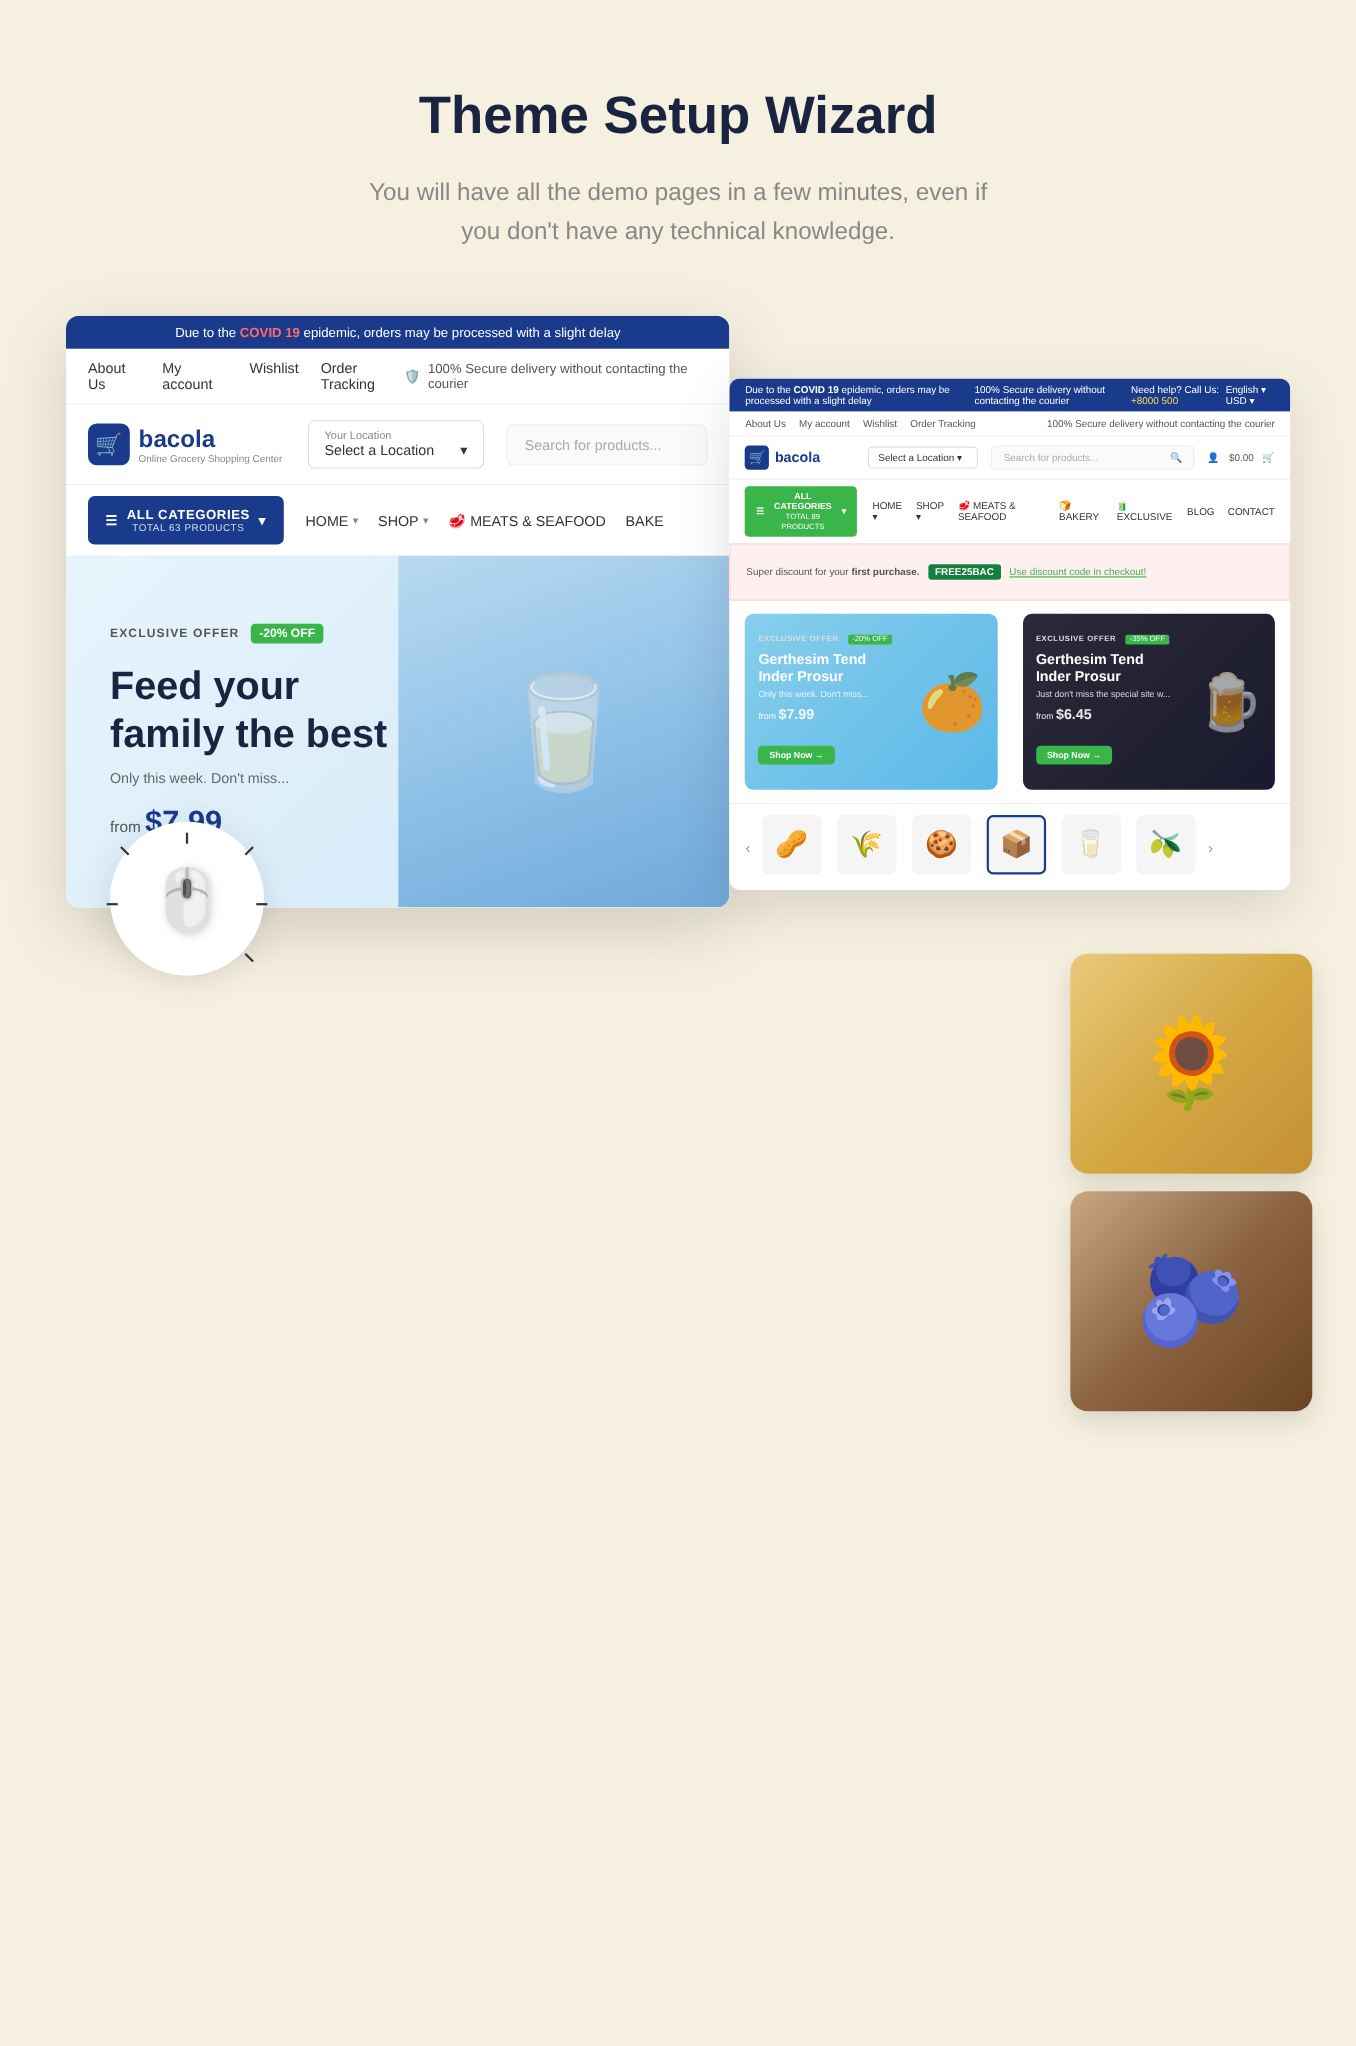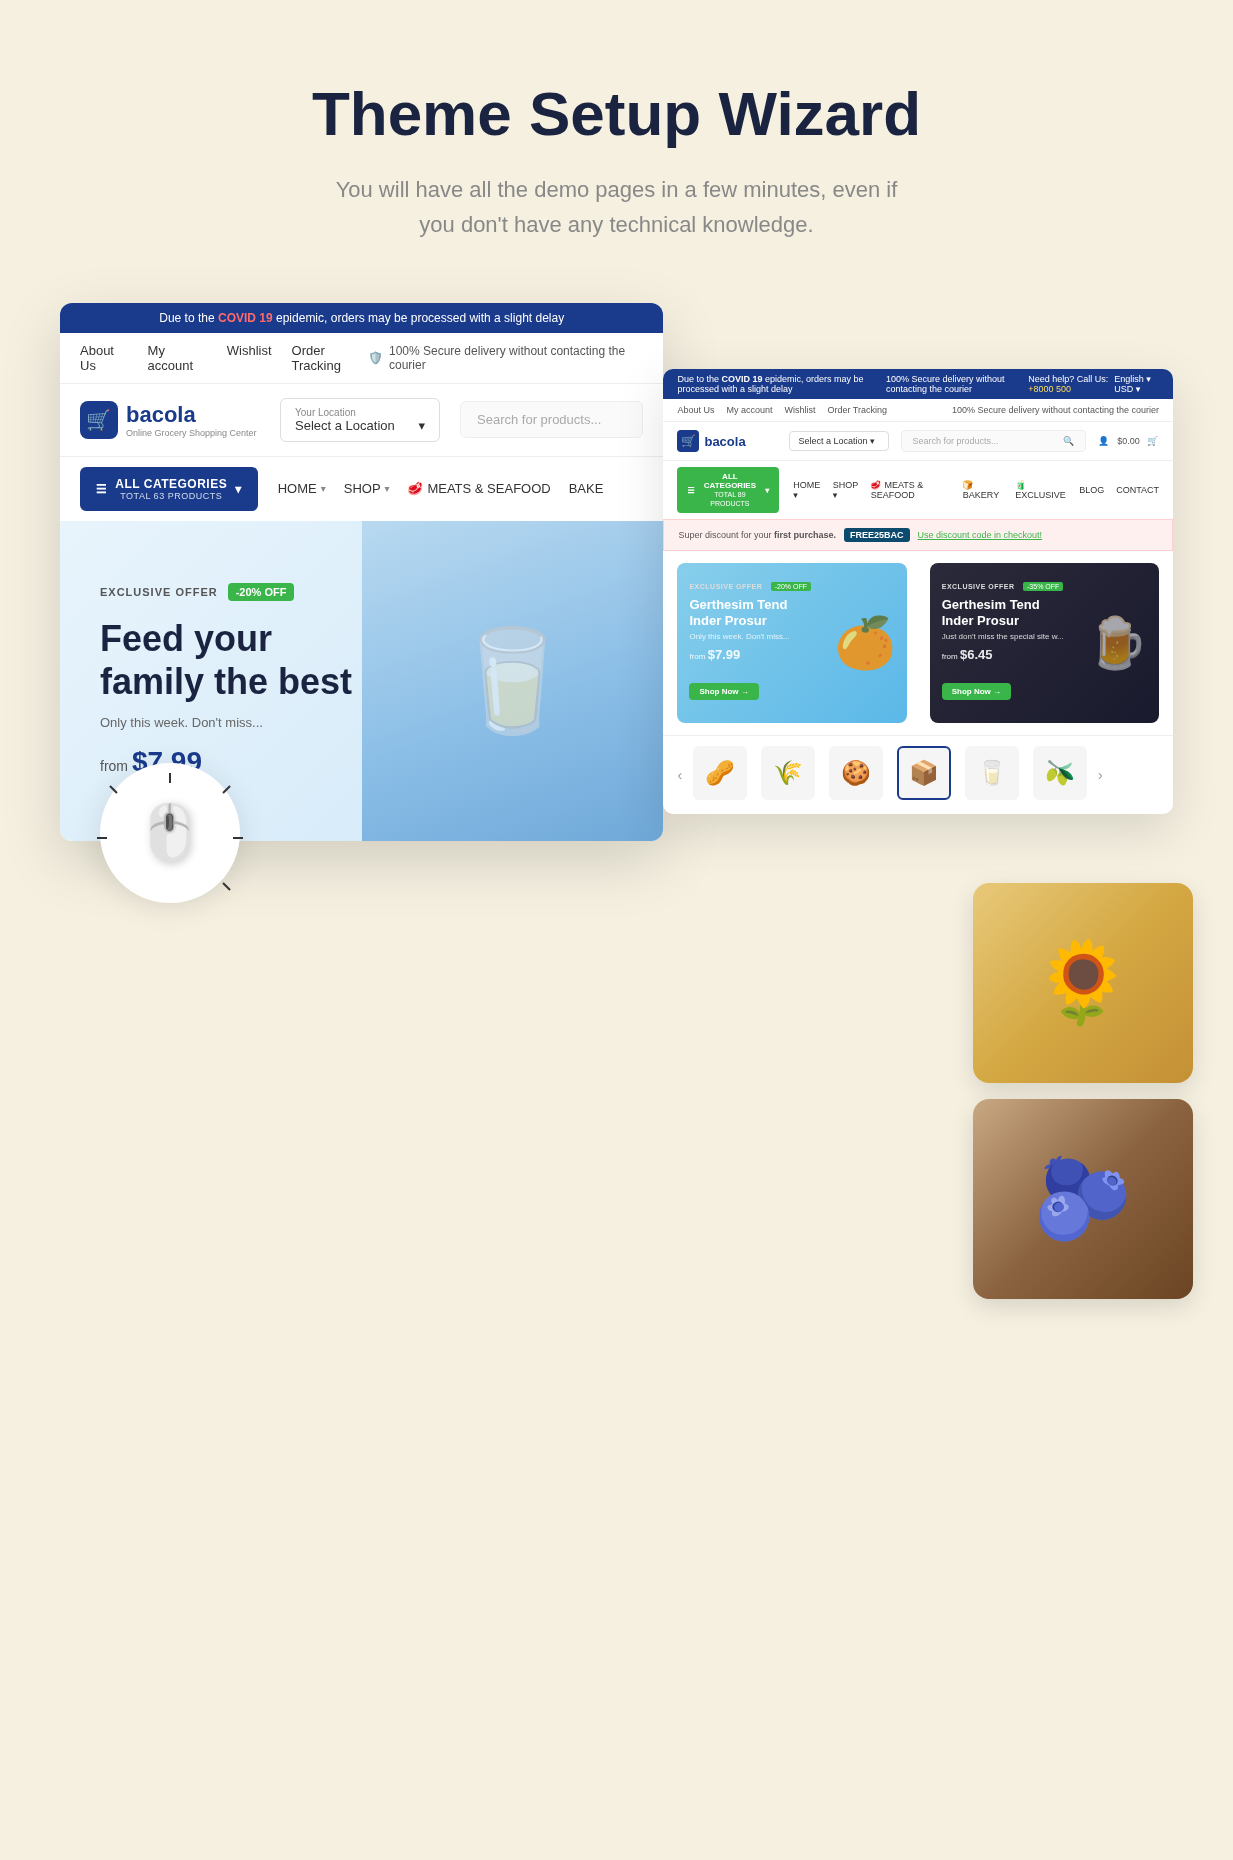--- a/index.html
+++ b/index.html
@@ -10,21 +10,21 @@
       min-height: 1860px;
       overflow-x: hidden;
     }
 
     
     .hero-section {
       text-align: center;
       padding: 80px 40px 60px;
     }
     .hero-title {
-      font-size: 62px;
+      font-size: 48px;
       font-weight: 900;
       color: #1a2340;
       line-height: 1.1;
       margin-bottom: 24px;
     }
     .hero-subtitle {
       font-size: 22px;
       color: #888;
       line-height: 1.6;
       max-width: 580px;
@@ -381,29 +381,29 @@
       gap: 12px;
       align-items: center;
       font-size: 9px;
       color: #333;
     }
 
     
     .promo-bar {
       background: #fff0f0;
       border: 1px solid #ffd0d0;
-      padding: 8px 14px;
+      padding: 18px 14px;
       font-size: 9px;
       color: #555;
       display: flex;
       align-items: center;
       gap: 8px;
     }
     .promo-code {
-      background: #0c4a6e;
+      background: #15803d;
       color: white;
       padding: 2px 6px;
       border-radius: 3px;
       font-weight: 700;
     }
     .promo-link { color: #3ab54a; text-decoration: underline; }
 
     
     .products-grid {
       display: flex;

